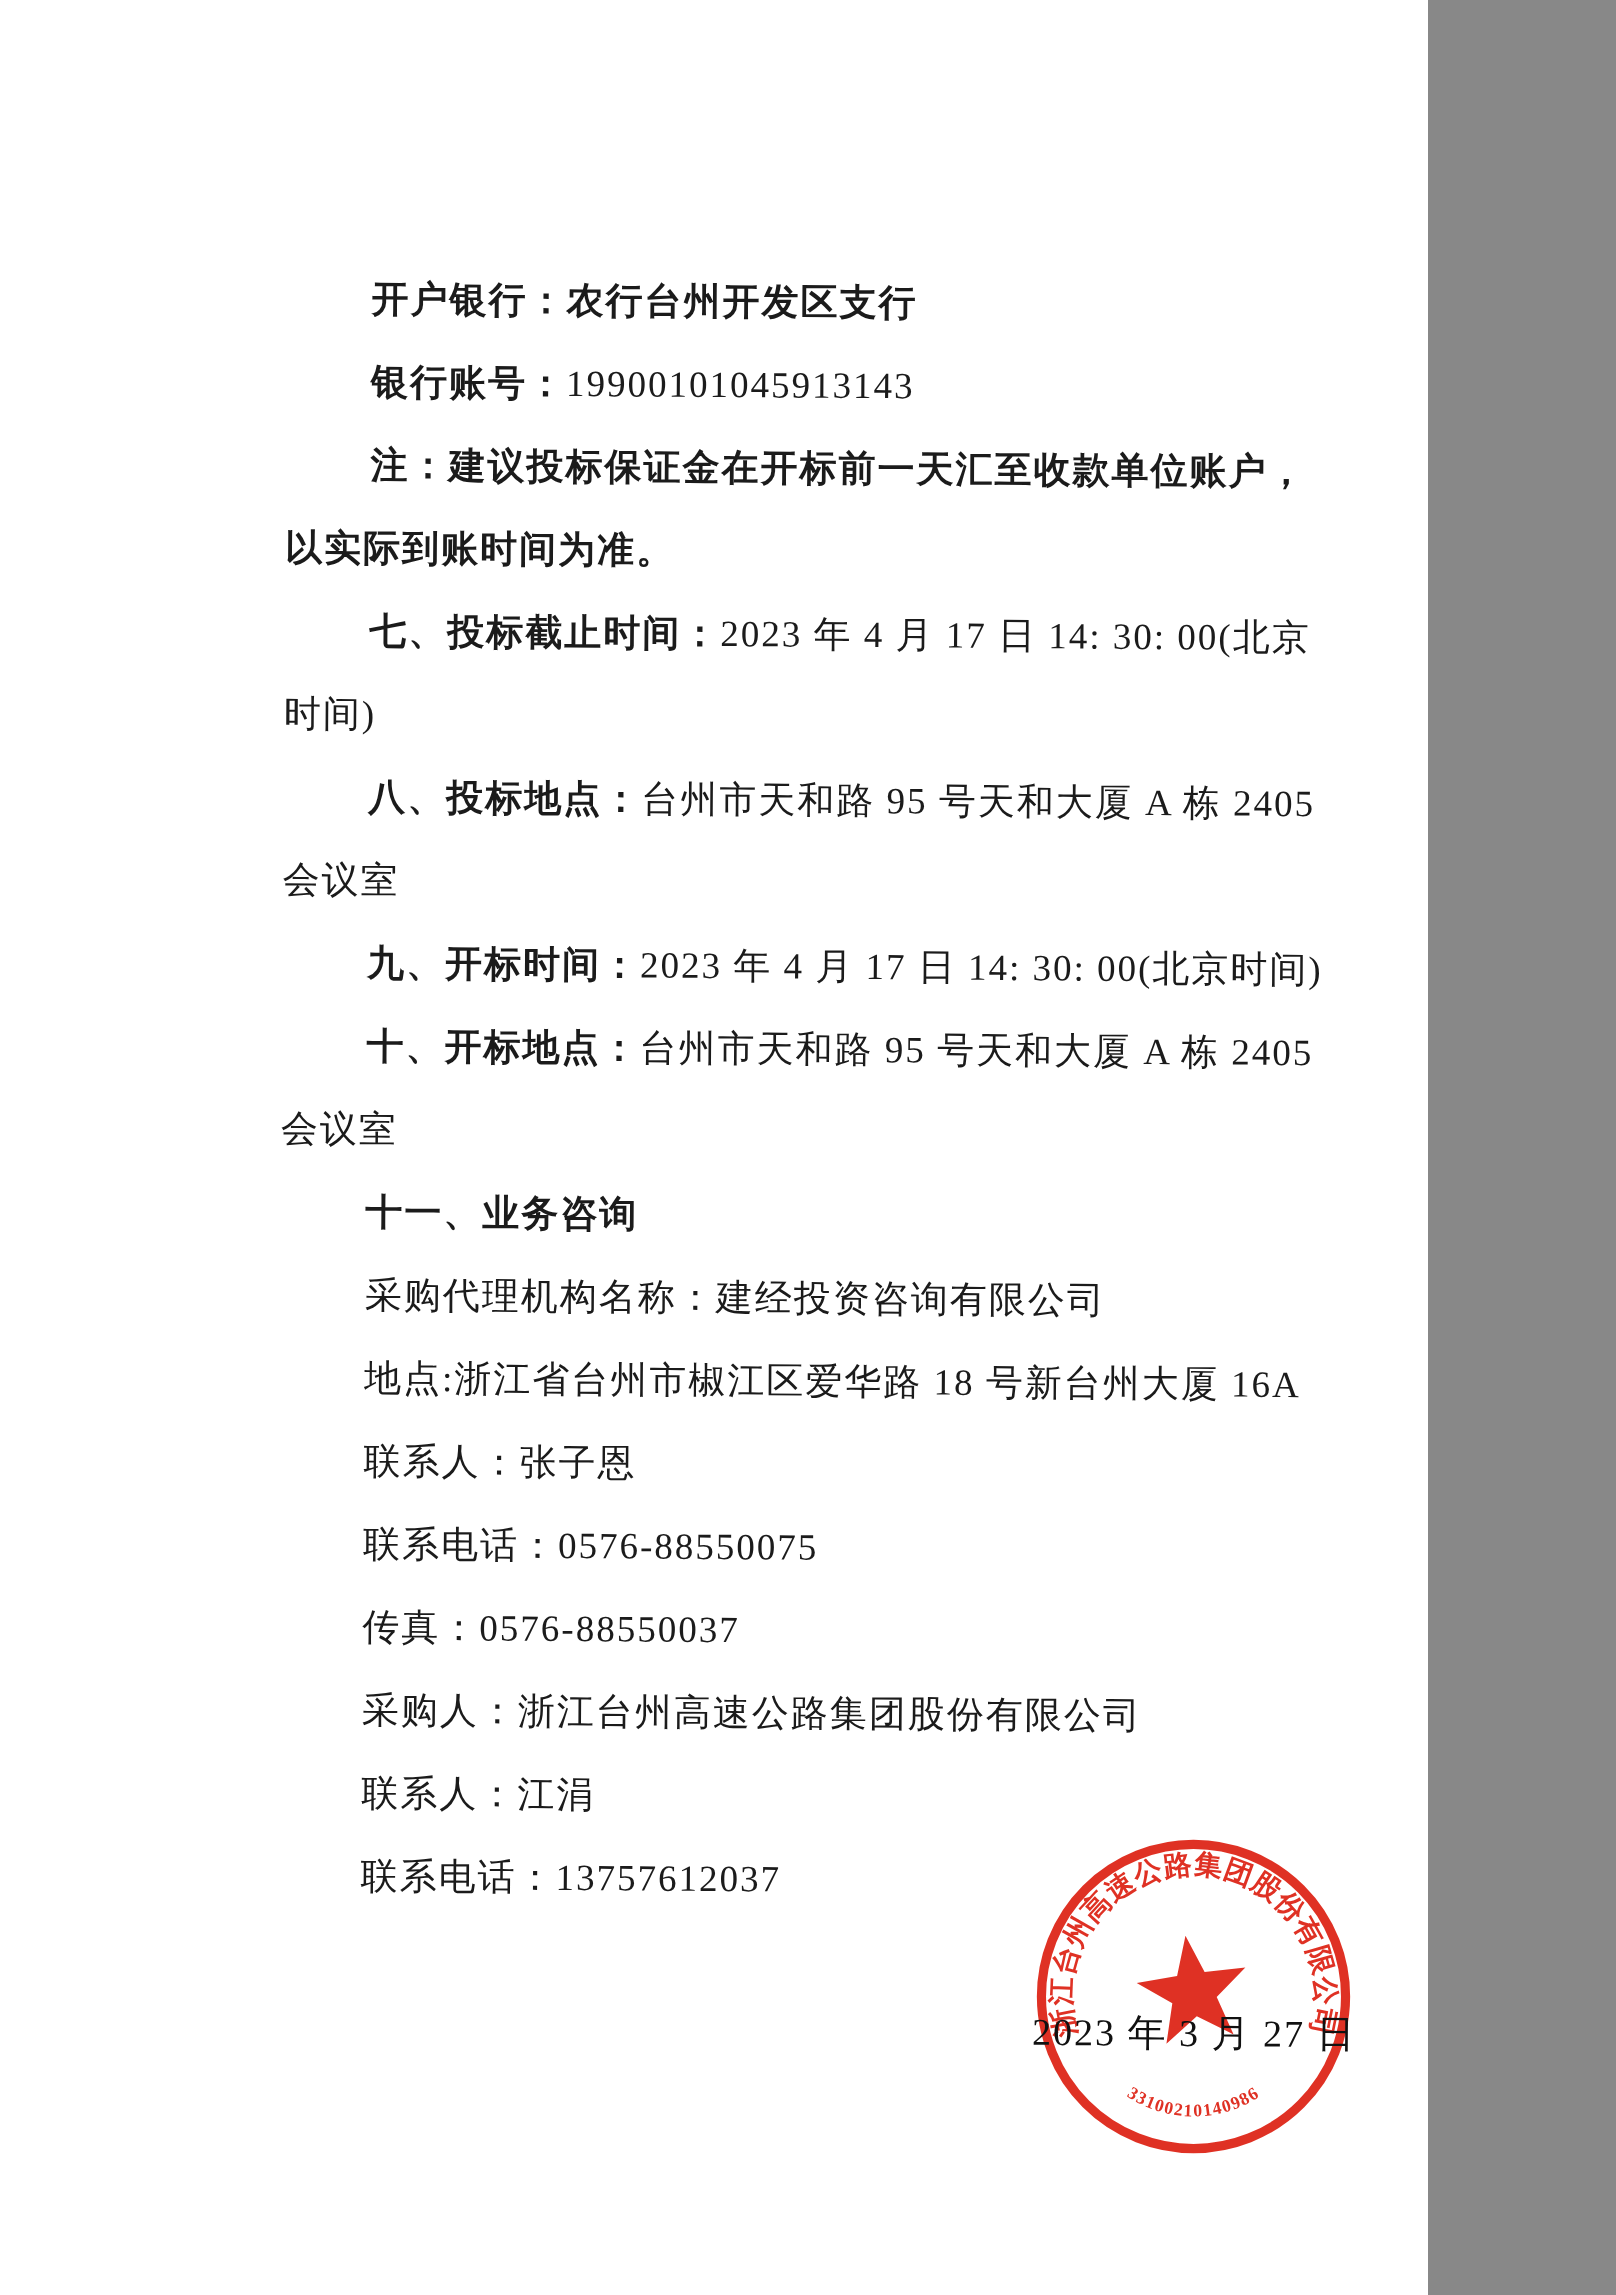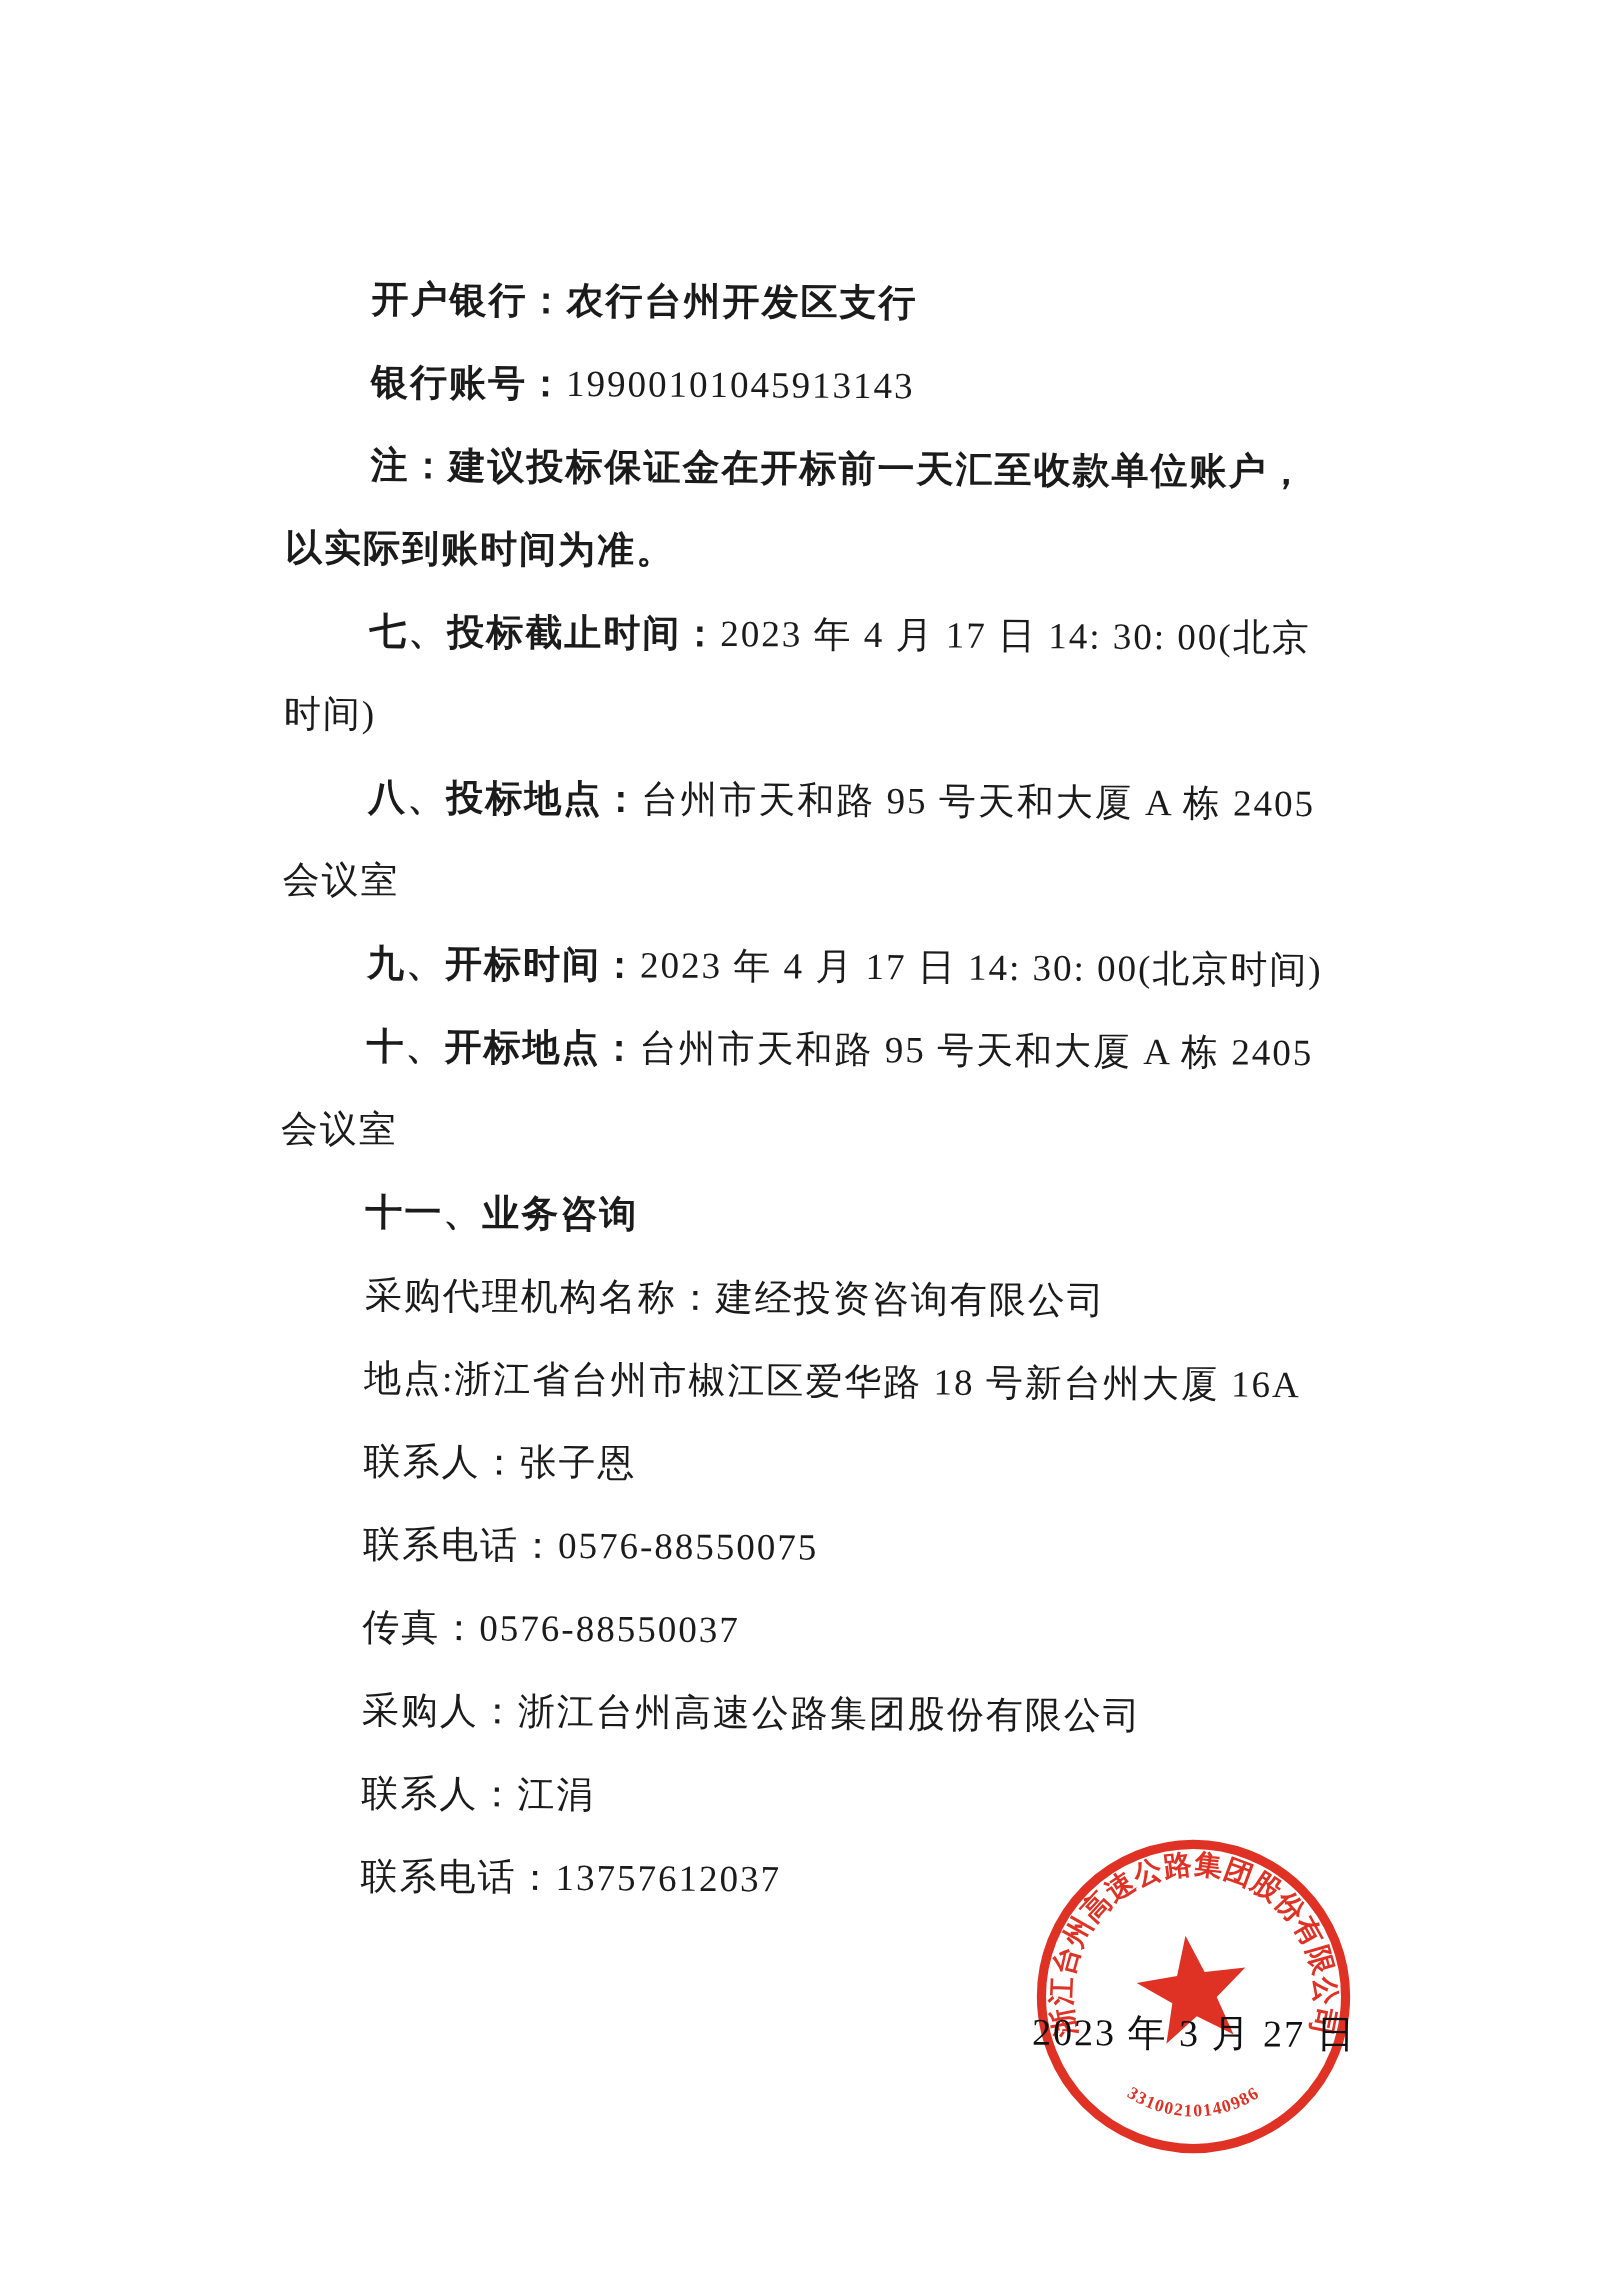--- a/index.html
+++ b/index.html
@@ -1,18 +1,18 @@
 <!DOCTYPE html>
 <html style="font-size:10.5px"><head>
 <meta charset="utf-8">
 <style>
   html,body{margin:0;padding:0;background:#888;}
   .sheet{
     position:relative;
-    width:1616px;height:2295px;
+    width:1428px;height:2295px;
     background:#ffffff;
     overflow:hidden;
     font-family:"Liberation Serif", serif;
     transform-origin:50% 50%;
   }
   .text-col{
     position:absolute;
     top:257px;left:287px;width:1107px;
     transform:rotate(0.4deg);
     transform-origin:0 0;

